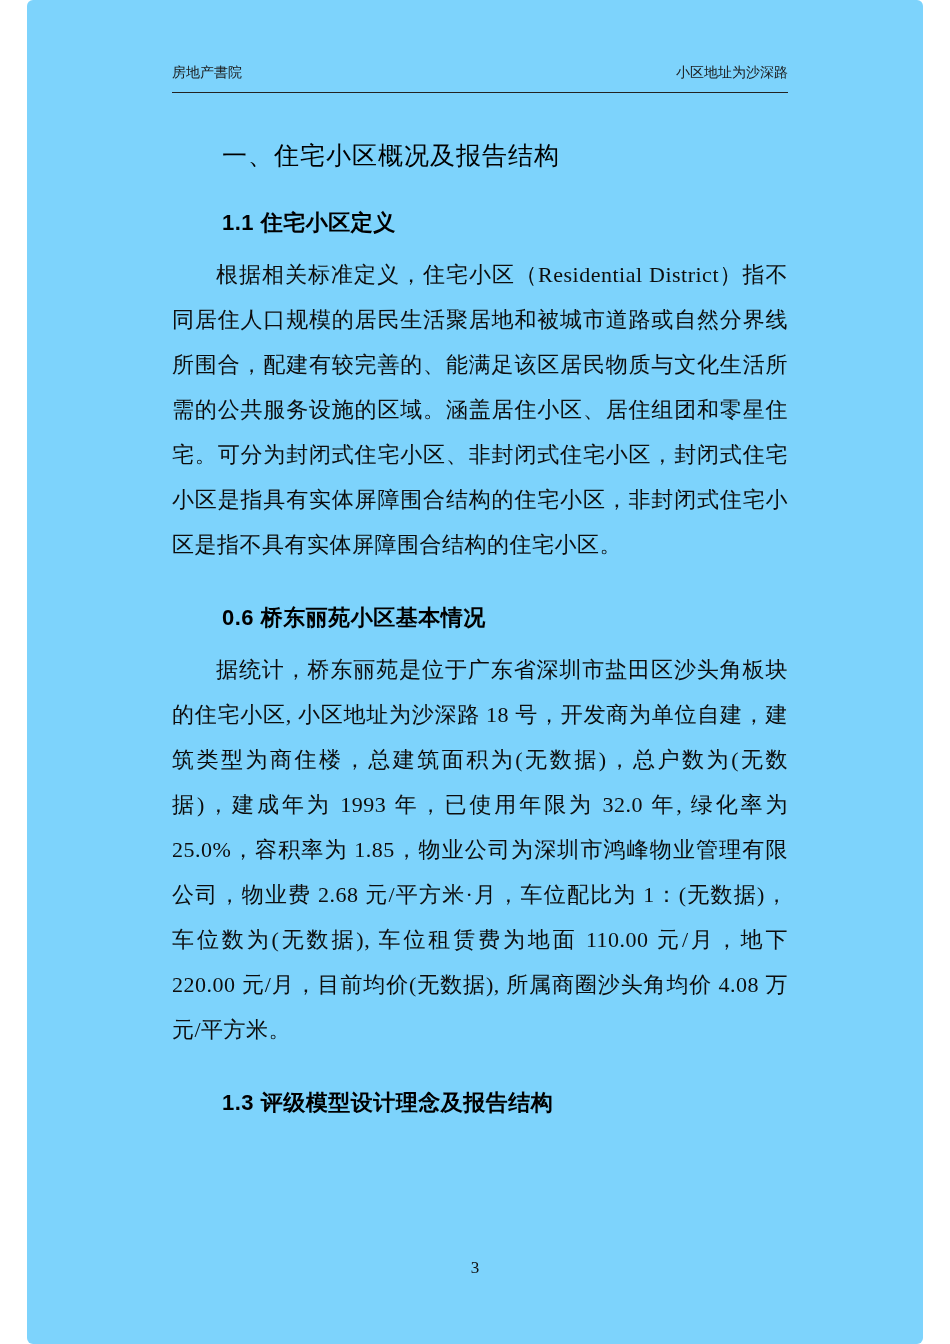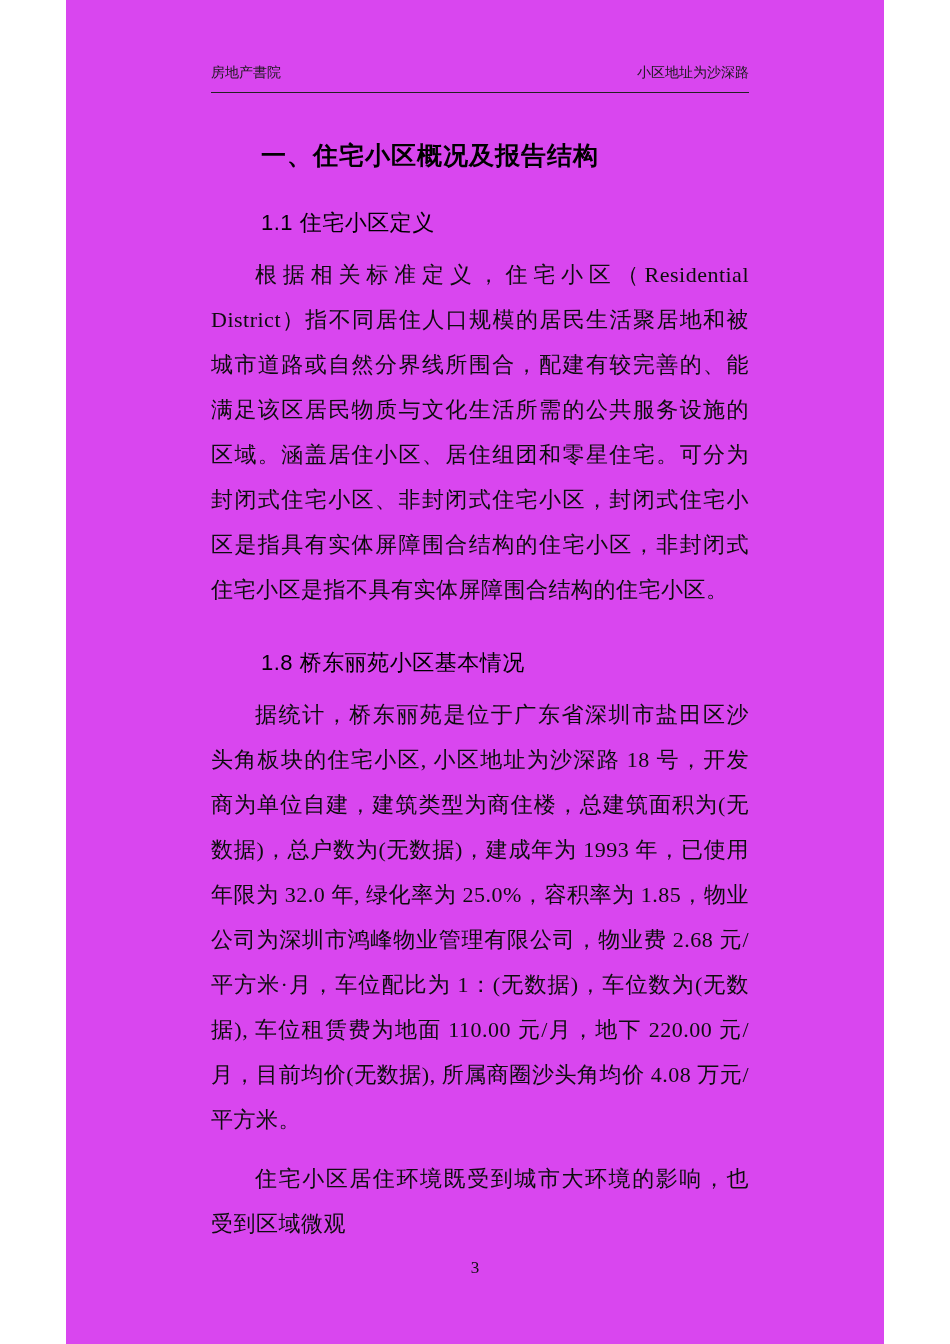--- a/index.html
+++ b/index.html
@@ -2,55 +2,56 @@
 <html><head>
 <meta charset="utf-8">
 <style>
   html, body {
     margin: 0;
     padding: 0;
     background: #ffffff;
   }
   .page {
     position: relative;
-    width: 818px;
+    width: 896px;
     height: 1344px;
     margin: 0 auto;
-    background: #d946ef;
+    background: #7dd3fc;
     color: #111111;
     box-sizing: border-box;
     overflow: hidden;
     font-family: "Liberation Serif", "DejaVu Serif", serif;
+    border-radius: 6px;
   }
   .page-header {
     display: flex;
     justify-content: space-between;
     align-items: flex-end;
     margin: 0 135px 0 145px;
     padding: 64px 0 10px 0;
     border-bottom: 1.5px solid #222222;
     font-family: "Liberation Sans", "DejaVu Sans", sans-serif;
     font-size: 14px;
     color: #1a1a1a;
   }
   .doc-body {
     margin: 0 135px 0 145px;
   }
   .chapter-title {
     margin: 46px 0 0 50px;
     font-family: "Liberation Sans", "DejaVu Sans", sans-serif;
-    font-weight: 700;
+    font-weight: 400;
     font-size: 25px;
     color: #000000;
     letter-spacing: 1px;
   }
   .section-title {
     margin: 36px 0 0 50px;
     font-family: "Liberation Sans", "DejaVu Sans", sans-serif;
-    font-weight: 400;
+    font-weight: 700;
     font-size: 22px;
     color: #000000;
     letter-spacing: 0.5px;
   }
   .body-paragraph {
     margin: 14px 0 0 0;
     font-size: 22px;
     line-height: 45px;
     text-align: justify;
     text-indent: 2em;
@@ -80,26 +81,26 @@
   </header>
 
   <main class="doc-body">
 
     <h1 class="chapter-title">一、住宅小区概况及报告结构</h1>
 
     <h2 class="section-title">1.1 住宅小区定义</h2>
 
     <p class="body-paragraph">根据相关标准定义，住宅小区（Residential District）指不同居住人口规模的居民生活聚居地和被城市道路或自然分界线所围合，配建有较完善的、能满足该区居民物质与文化生活所需的公共服务设施的区域。涵盖居住小区、居住组团和零星住宅。可分为封闭式住宅小区、非封闭式住宅小区，封闭式住宅小区是指具有实体屏障围合结构的住宅小区，非封闭式住宅小区是指不具有实体屏障围合结构的住宅小区。</p>
 
-    <h2 class="section-title">1.8 桥东丽苑小区基本情况</h2>
+    <h2 class="section-title">0.6 桥东丽苑小区基本情况</h2>
 
     <p class="body-paragraph">据统计，桥东丽苑是位于广东省深圳市盐田区沙头角板块的住宅小区, 小区地址为沙深路 18 号，开发商为单位自建，建筑类型为商住楼，总建筑面积为(无数据)，总户数为(无数据)，建成年为 1993 年，已使用年限为 32.0 年, 绿化率为 25.0%，容积率为 1.85，物业公司为深圳市鸿峰物业管理有限公司，物业费 2.68 元/平方米·月，车位配比为 1：(无数据)，车位数为(无数据), 车位租赁费为地面 110.00 元/月，地下 220.00 元/月，目前均价(无数据), 所属商圈沙头角均价 4.08 万元/平方米。</p>
 
+    <h2 class="section-title">1.3 评级模型设计理念及报告结构</h2>
 
-    <p class="body-paragraph">住宅小区居住环境既受到城市大环境的影响，也受到区域微观</p>
 
   </main>
 
   <footer class="page-footer">
     <span class="page-number">3</span>
   </footer>
 
 </div>
 
 </body></html>

